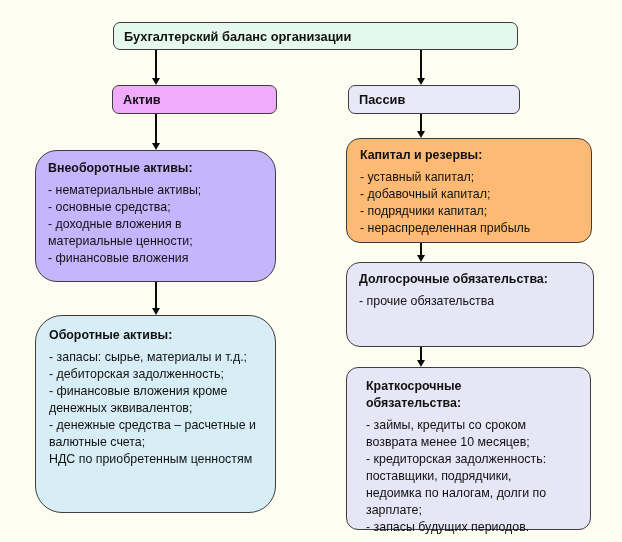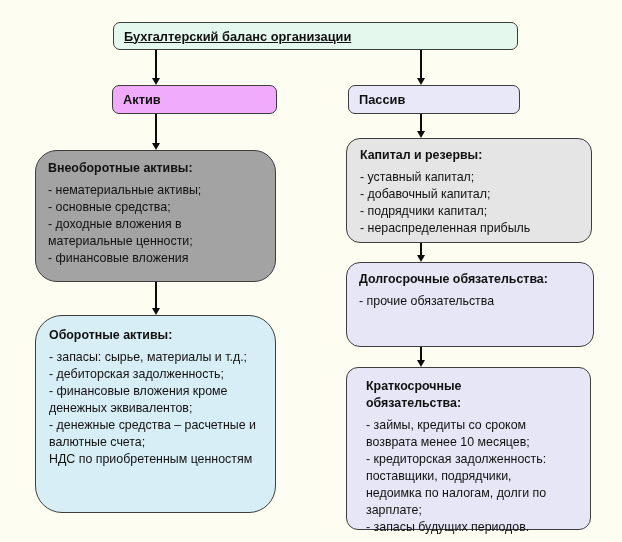--- a/index.html
+++ b/index.html
@@ -29,27 +29,27 @@
     font-size:12.4px;
     line-height:1.37;
   }
   .detail-title{
     font-weight:bold;
     margin-bottom:5px;
   }
   .item{white-space:normal;}
 
   
-  .root-box   {left:113px; top:22px;  width:405px; height:28px; background:#e5f8ed;text-decoration:underline;}
+  .root-box   {left:113px; top:22px;  width:405px; height:28px; background:#e5f8ed;}
   .aktiv-box  {left:112px; top:85px;  width:165px; height:29px; background:#f0abfc;}
   .passiv-box {left:348px; top:85px;  width:172px; height:29px; background:#e8e8f8;}
 
-  .vneob-box  {left:35px;  top:150px; width:241px; height:132px; background:#a3a3a3; border-radius:22px; padding:9px 16px 8px 12px;}
+  .vneob-box  {left:35px;  top:150px; width:241px; height:132px; background:#c4b5fd; border-radius:22px; padding:9px 16px 8px 12px;}
   .oborot-box {left:35px;  top:315px; width:241px; height:198px; background:#d8eef6; border-radius:27px; padding:11px 7px 8px 13px;}
-  .kapital-box{left:346px; top:138px; width:246px; height:105px; background:#e5e5e5; border-radius:14px; padding:8px 14px 8px 13px;}
+  .kapital-box{left:346px; top:138px; width:246px; height:105px; background:#fdba74; border-radius:14px; padding:8px 14px 8px 13px;}
   .dolgo-box  {left:346px; top:262px; width:248px; height:85px;  background:#e6e6f6; border-radius:14px; padding:8px 8px 8px 12px;}
   .kratko-box {left:346px; top:367px; width:245px; height:163px; background:#e6e6f6; border-radius:12px; padding:10px 32px 8px 19px;}
 
   
   .arrow{
     position:absolute;
     width:1.5px;
     background:#0b0b0b;
   }
   .arrow::after{

